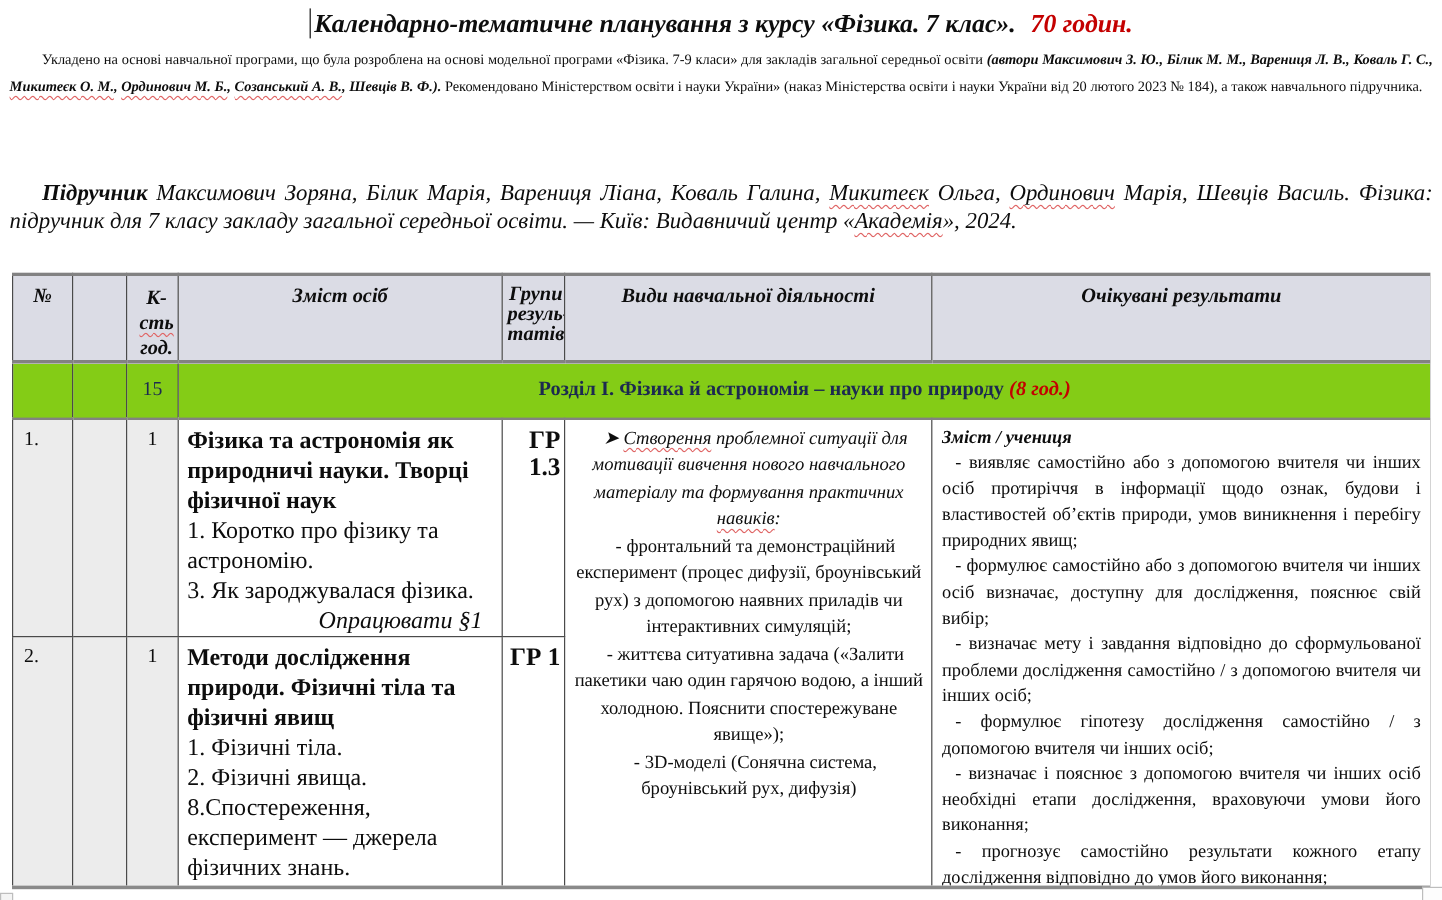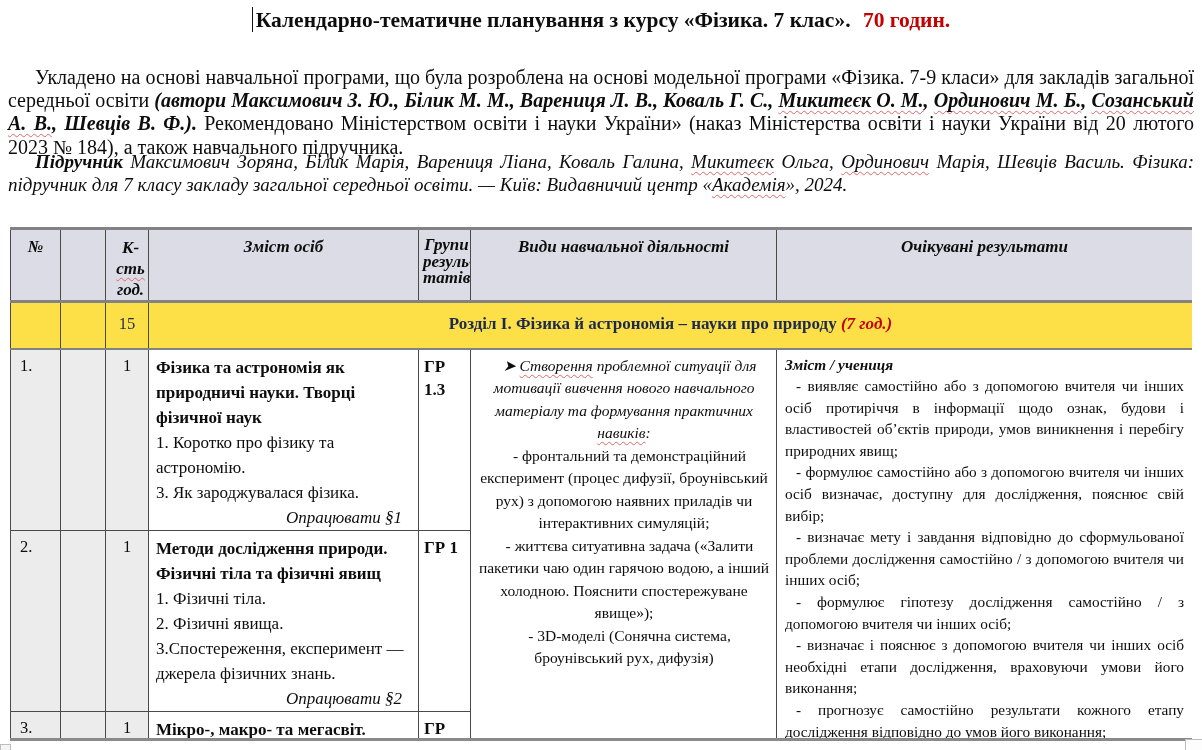--- a/index.html
+++ b/index.html
@@ -10,55 +10,55 @@
   
   .b{font-weight:bold;}
   .i{font-style:italic;}
   .red{color:#c40000;}
   .sq{text-decoration-line:underline;text-decoration-style:wavy;
       text-decoration-color:#e06666;text-decoration-thickness:1px;
       text-underline-offset:3px;text-decoration-skip-ink:none;}
 
   
   .doc-title{position:absolute;top:7px;left:0;width:1202px;text-align:center;
-             font-weight:bold;font-size:21.5px;white-space:nowrap;}
+             font-weight:bold;font-style:italic;font-size:21.5px;white-space:nowrap;}
   .doc-title .red{margin-left:7px;}
   .caret{display:inline-block;width:0;height:25px;border-left:1.6px solid #111;
          vertical-align:-5px;margin-right:3px;}
 
   
-  .p1{position:absolute;top:66px;left:8px;width:1186px;font-size:20px;
+  .p1{position:absolute;top:38px;left:8px;width:1186px;font-size:12px;
       line-height:23.2px;text-align:justify;text-indent:27px;}
   .p2{position:absolute;top:150px;left:8px;width:1186px;font-size:19px;
       line-height:23.2px;text-align:justify;text-indent:27px;}
 
   
   .table-clip{position:absolute;top:227px;left:10px;width:1182px;height:511px;overflow:hidden;}
   table{border-collapse:collapse;table-layout:fixed;width:1182px;}
   td,th{border:1px solid #4a4a4a;vertical-align:top;padding:0;overflow:hidden;}
   table{border-top:3px solid #828282;}
   tr.header th{border-bottom:3px solid #828282;background:#dbdce5;
                font-weight:bold;font-style:italic;text-align:center;
                font-size:17px;padding-top:7px;}
   th.h-no{font-size:16.5px;}
   th.h-hours{font-size:15.5px;text-align:left;padding-left:7px;line-height:21px;}
   th.h-groups{font-size:13.5px;text-align:left;padding-left:4px;line-height:16.5px;padding-top:9px;}
-  tr.section td{border-bottom:2.5px solid #828282;background:#fde047;}
+  tr.section td{border-bottom:2.5px solid #828282;background:#84cc16;}
   td.sec-cell{font-weight:bold;font-size:17px;text-align:center;color:#1c2a50;padding-top:11px;}
   td.sec-hours{font-size:16.5px;text-align:center;color:#1c2a50;padding-top:11px;font-weight:normal;}
   td.shade{background:#ececec;}
   td.c-no{padding:6px 0 0 9px;font-size:16.5px;}
   td.c-hours{text-align:center;padding-top:6px;font-size:16.5px;}
   td.c-content{padding:5px 6px 0 7px;}
-  td.c-group{padding:5px 3px 0 5px;font-weight:bold;font-size:17px;line-height:23px;}
+  td.c-group{padding:5px 3px 0 5px;font-weight:bold;font-size:21px;line-height:23px;text-align:right;}
   td.c-acts{padding:5px 5px 0 6px;}
   td.c-res{padding:4px 8px 0 8px;}
 
   .ln{margin:0;}
-  .c-content .ln{font-size:17px;line-height:25px;}
+  .c-content .ln{font-size:20px;line-height:25px;}
   .c-content .ln.right{text-align:right;padding-right:10px;}
   .c-acts .ln{font-size:15.5px;line-height:22.5px;}
   .c-acts .ln.ind{text-indent:11px;text-align:center;}
   .c-res .ln{font-size:15.3px;line-height:21.6px;text-align:justify;}
   .c-res .ln.ind{text-indent:11px;}
 
   .table-cut-line{position:absolute;top:738px;left:10px;width:1182px;height:3px;background:#8a8a8a;}
   .corner-left{position:absolute;left:0;top:744px;width:9px;height:6px;
                background:#f4f4f4;border:1px solid #bdbdbd;}
   .corner-right{position:absolute;left:1185px;top:739px;width:16px;height:11px;
@@ -101,21 +101,21 @@
         <th>Зміст осіб</th>
         <th class="h-groups">Групи резуль-татів</th>
         <th>Види навчальної діяльності</th>
         <th>Очікувані результати</th>
       </tr>
       <tr class="section" style="height:47px">
         <td></td>
         <td></td>
         <td class="sec-hours">15</td>
         <td class="sec-cell" colspan="4">
-          <span>Розділ І. Фізика й астрономія – науки про природу </span><span class="red i">(7 год.)</span>
+          <span>Розділ І. Фізика й астрономія – науки про природу </span><span class="red i">(8 год.)</span>
         </td>
       </tr>
       <tr style="height:161px">
         <td class="c-no shade">1.</td>
         <td class="shade"></td>
         <td class="c-hours shade">1</td>
         <td class="c-content">
               <div class="ln b">Фізика та астрономія як природничі науки. Творці фізичної наук</div>
               <div class="ln">1. Коротко про фізику та астрономію.</div>
               <div class="ln">3. Як зароджувалася фізика.</div>
@@ -139,21 +139,21 @@
             </td>
       </tr>
       <tr style="height:158px">
         <td class="c-no shade">2.</td>
         <td class="shade"></td>
         <td class="c-hours shade">1</td>
         <td class="c-content">
               <div class="ln b">Методи дослідження природи. Фізичні тіла та фізичні явищ</div>
               <div class="ln">1. Фізичні тіла.</div>
               <div class="ln">2. Фізичні явища.</div>
-              <div class="ln">3.Спостереження, експеримент — джерела фізичних знань.</div>
+              <div class="ln">8.Спостереження, експеримент — джерела фізичних знань.</div>
               <div class="ln right i">Опрацювати §2</div>
             </td>
         <td class="c-group">ГР 1</td>
       </tr>
       <tr style="height:80px">
         <td class="c-no shade">3.</td>
         <td class="shade"></td>
         <td class="c-hours shade">1</td>
         <td class="c-content">
               <div class="ln b"><span class="sq">Мікро-,</span><span> </span><span class="sq">макро-</span><span> та </span><span class="sq">мегасвіт.</span><span> Розвиток уявлень про будову </span></div>

